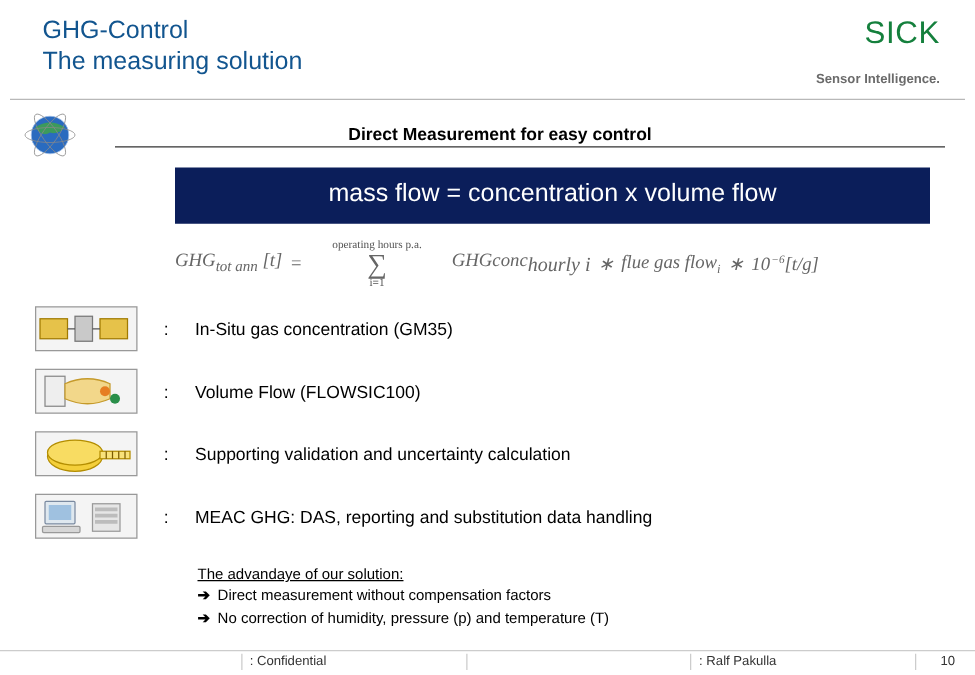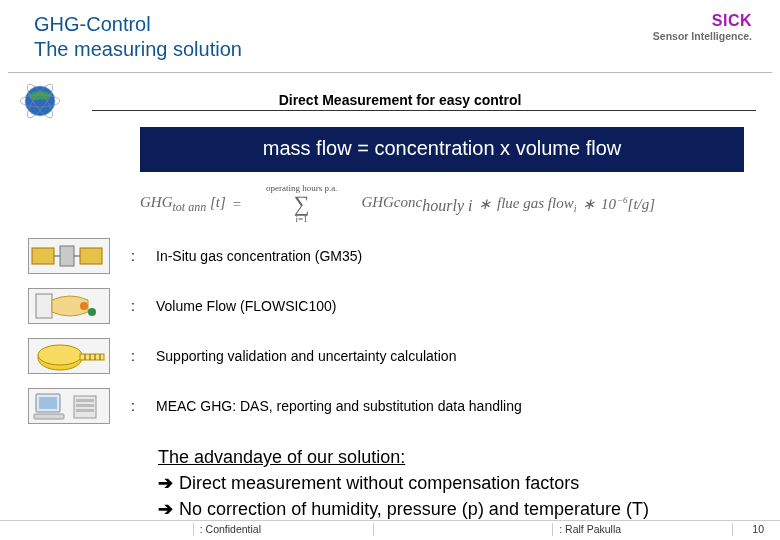--- a/index.html
+++ b/index.html
@@ -2,22 +2,22 @@
 <html><head>
 <meta charset="utf-8">
 <style>
   * { box-sizing: border-box; margin: 0; padding: 0; }
   html, body { width: 780px; height: 540px; font-family: Arial, Helvetica, sans-serif; background: #fff; color: #000; }
   .page { width: 780px; height: 540px; position: relative; }
 
   .header { display: flex; justify-content: space-between; align-items: flex-start; padding: 12px 28px 10px 34px; }
   .title-block { color: #12558f; font-size: 20px; line-height: 1.25; }
   .brand { text-align: right; }
-  .brand-name { font-weight: 700; font-size: 16px; letter-spacing: 0.5px; color: #a21caf; }
-  .brand-tag { font-size: 10.5px; color: #6b6b6b; margin-top: 0; font-weight: 600; }
+  .brand-name { font-weight: 400; font-size: 25px; letter-spacing: 0.5px; color: #15803d; }
+  .brand-tag { font-size: 10.5px; color: #6b6b6b; margin-top: 16px; font-weight: 600; }
   .hr-top { border: none; border-top: 1px solid #b8b8b8; margin: 0 8px; }
 
   .subtitle-row { display: flex; align-items: center; margin: 8px 0 6px 4px; padding: 0 12px; }
   .globe { width: 52px; height: 40px; position: relative; margin-right: 24px; flex-shrink: 0; }
   .globe svg { width: 52px; height: 40px; }
   .subtitle-wrap { flex: 1; position: relative; padding-bottom: 3px; }
   .subtitle-line { position: absolute; left: 0; right: 12px; bottom: 0; border-top: 1px solid #333; }
   .subtitle-text { font-weight: 700; font-size: 14px; text-align: center; padding-right: 60px; }
 
   .formula-banner { background: #0b1e5a; color: #fff; font-size: 20px; text-align: center; padding: 10px 8px 12px; margin: 6px 36px 10px 140px; }
@@ -30,21 +30,21 @@
   .eq-bot { font-size: 9px; color: #555; }
   .eq-sup { font-size: 9px; vertical-align: super; margin-left: 1px; }
 
   .items { padding: 0 40px 0 28px; }
   .item { display: flex; align-items: center; margin-bottom: 14px; }
   .thumb { width: 82px; height: 36px; border: 1px solid #999; flex-shrink: 0; background: #f4f4f4; display:flex; align-items:center; justify-content:center; }
   .thumb svg { width: 78px; height: 32px; }
   .colon { width: 46px; text-align: center; font-size: 14px; }
   .item-text { font-size: 14px; }
 
-  .advantage { padding: 6px 40px 0 158px; font-size: 18px; line-height: 1.45; }
+  .advantage { padding: 6px 40px 0 158px; font-size: 12px; line-height: 1.45; }
   .adv-title { text-decoration: underline; }
   .arrow-line::before { content: "➔"; font-weight: bold; margin-right: 6px; font-family: "Segoe UI Symbol","Arial Unicode MS",sans-serif; }
 
   .footer { position: absolute; bottom: 4px; left: 0; right: 0; display: flex; font-size: 10.5px; color: #333; padding: 2px 14px 0 14px; border-top: 1px solid #ccc; }
   .footer-cell { flex: 1; border-left: 1px solid #ccc; padding-left: 6px; height: 13px; }
   .footer-cell:first-child { border-left: none; }
   .footer-right { text-align: right; padding-right: 2px; border-left: 1px solid #ccc; padding-left: 6px; width: 34px; }
 </style>
 </head>
 <body>

